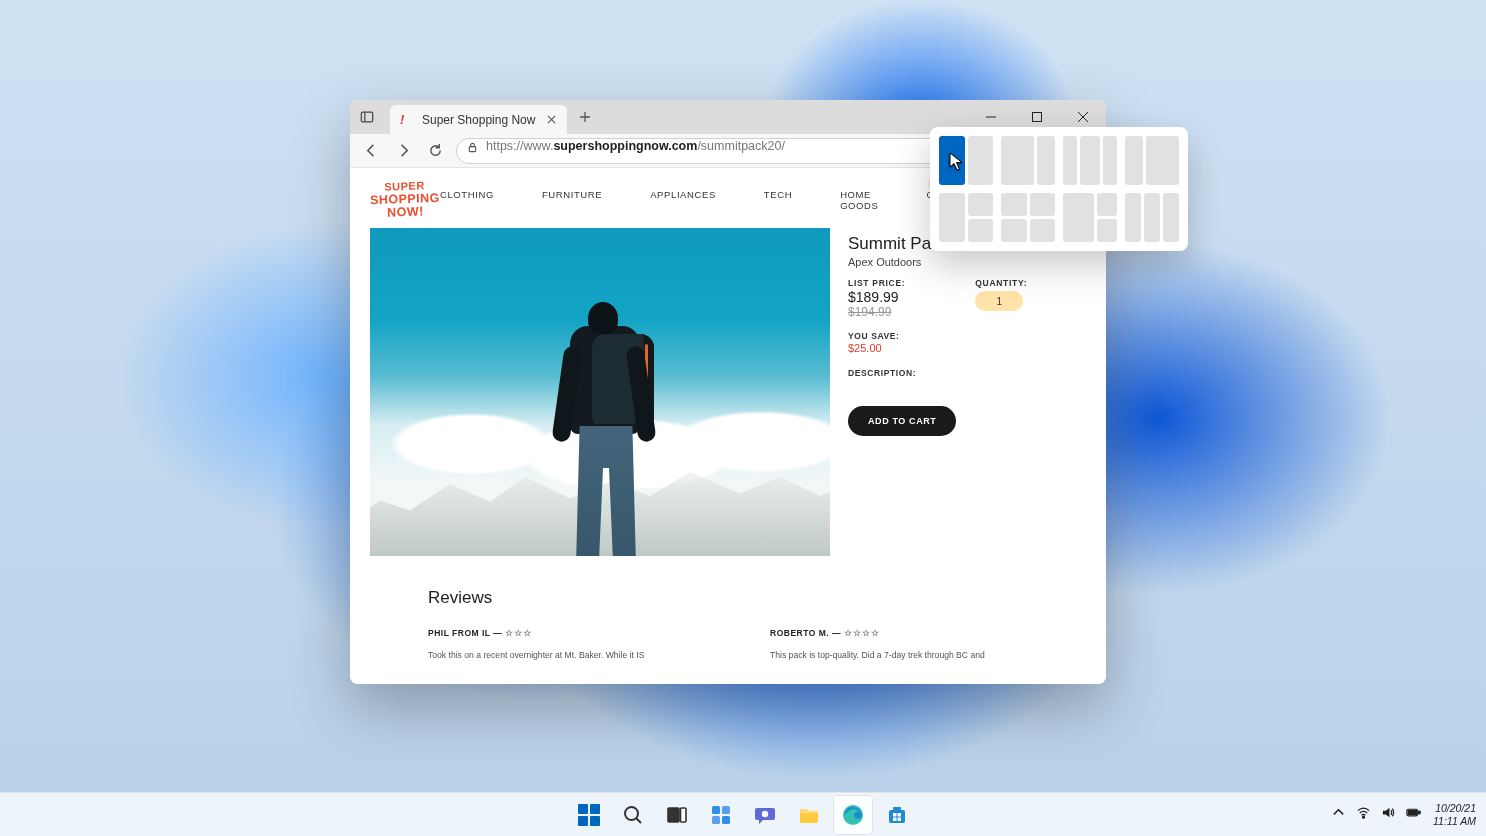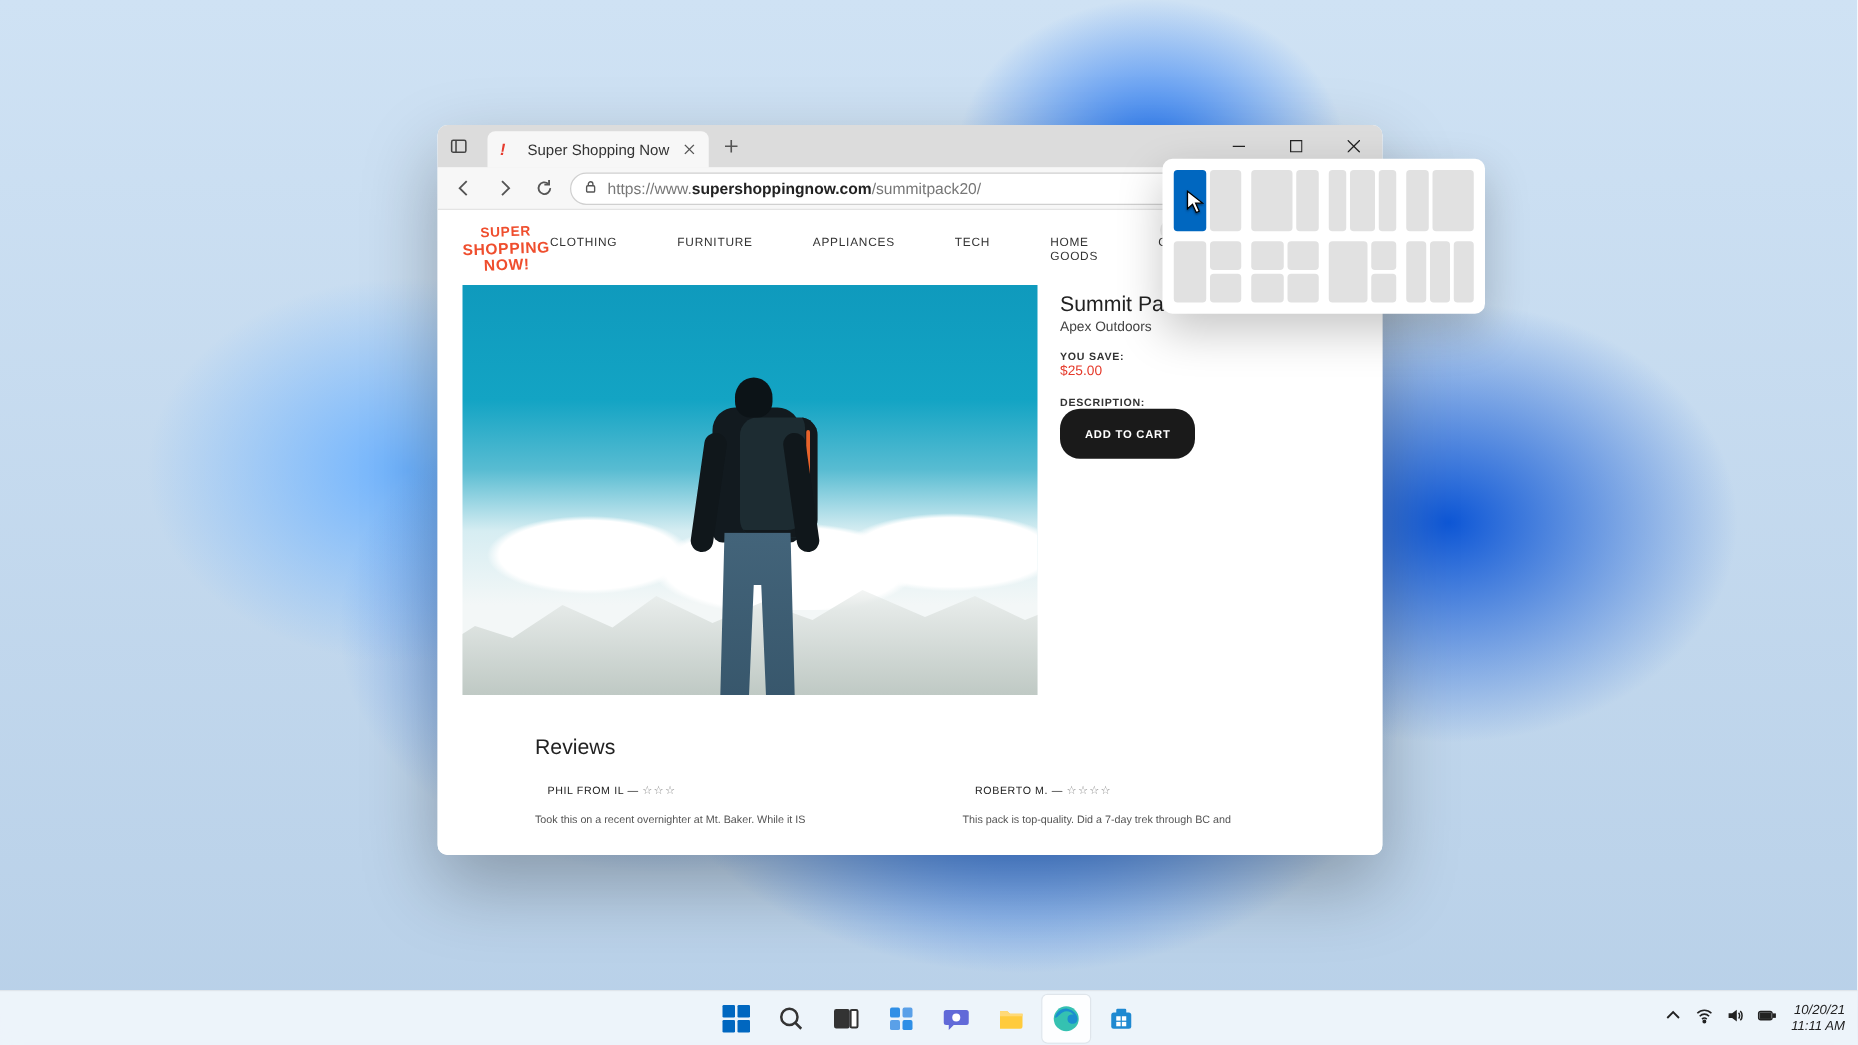--- a/index.html
+++ b/index.html
@@ -35,21 +35,21 @@
 .tab-title{font-size:12px;color:#333;}
 .tab-close{width:16px;height:16px;display:flex;align-items:center;justify-content:center;color:#555;margin-left:auto;border-radius:3px;}
 .new-tab{width:28px;display:flex;align-items:center;justify-content:center;color:#555;font-size:16px;margin-left:4px;}
 .caption-controls{margin-left:auto;display:flex;}
 .caption-btn{width:46px;display:flex;align-items:center;justify-content:center;color:#222;}
 .caption-btn svg{width:10px;height:10px;}
 
 .toolbar{height:34px;background:#f7f7f7;display:flex;align-items:center;padding:0 10px;gap:10px;border-bottom:1px solid #e4e4e4;}
 .nav-btn{width:22px;height:22px;display:flex;align-items:center;justify-content:center;color:#555;border-radius:4px;}
 .nav-btn svg{width:15px;height:15px;}
-.addr{flex:1;height:26px;background:#fff;border:1px solid #d0d0d0;border-radius:13px;display:flex;align-items:center;padding:0 10px;gap:8px;}
+.addr{flex:1;height:26px;background:#fff;border:1px solid #d0d0d0;border-radius:13px;display:flex;align-items:flex-start;padding:0 10px;gap:8px;}
 .lock{color:#555;}
 .lock svg{width:11px;height:11px;}
 .url{font-size:12.5px;color:#777;}
 .url b{color:#222;font-weight:600;}
 
 .page{height:calc(100% - 68px);overflow:hidden;position:relative;background:#fff;}
 .site-header{display:flex;align-items:center;padding:8px 20px 0 20px;height:56px;}
 .logo{color:#ef4E2E;font-weight:900;font-size:12.5px;line-height:1.05;text-align:center;letter-spacing:.5px;transform:rotate(-2deg);}
 .logo .l1{font-size:11px;}
 .mainnav{margin-left:auto;display:flex;gap:48px;font-size:9.5px;letter-spacing:.6px;color:#333;margin-right:100px;}
@@ -78,26 +78,26 @@
 .brand{font-size:11px;color:#444;margin-bottom:10px;}
 .row{display:flex;gap:70px;}
 .lbl{font-size:8.5px;letter-spacing:.7px;color:#333;font-weight:600;}
 .price{font-size:14px;color:#222;margin-top:1px;}
 .oldprice{font-size:12px;color:#999;text-decoration:line-through;}
 .save-lbl{font-size:8.5px;letter-spacing:.6px;color:#333;font-weight:600;margin-top:12px;}
 .save-val{font-size:11px;color:#e53a2b;margin-top:1px;}
 .qty-pill{margin-top:3px;width:48px;height:20px;background:#ffe3a8;border-radius:10px;display:flex;align-items:center;justify-content:center;font-size:10px;color:#333;}
 .desc-lbl{font-size:8.5px;letter-spacing:.6px;color:#333;font-weight:600;margin-top:14px;}
 .desc{font-size:8.6px;color:#555;line-height:1.35;margin-top:2px;max-width:200px;}
-.add-cart{background:#1a1a1a;color:#fff;border:none;border-radius:16px;height:40px;padding:0 20px;font-size:9px;letter-spacing:.6px;font-weight:700;}
+.add-cart{margin-top:28px;background:#1a1a1a;color:#fff;border:none;border-radius:16px;height:30px;padding:0 20px;font-size:9px;letter-spacing:.6px;font-weight:700;}
 
 .reviews-h{font-size:17px;color:#222;margin:32px 0 14px 78px;}
 .reviews{display:flex;gap:26px;padding:0 20px 0 78px;}
 .review{flex:1;min-width:0;}
-.rev-head{font-size:8.5px;letter-spacing:.5px;color:#222;font-weight:400;margin-left:10px;}
+.rev-head{font-size:8.5px;letter-spacing:.5px;color:#222;font-weight:700;}
 .stars{color:#888;font-size:9px;letter-spacing:1px;}
 .rev-body{font-size:8.6px;color:#555;margin-top:10px;}
 
 
 .snap-flyout{position:absolute;left:930px;top:127px;width:258px;height:124px;background:#fff;border-radius:8px;box-shadow:0 14px 36px rgba(0,0,0,.22);padding:9px;display:grid;grid-template-columns:repeat(4,1fr);grid-template-rows:1fr 1fr;gap:8px;}
 .snap-group{background:transparent;display:flex;gap:3px;height:100%;border-radius:3px;}
 .sg-cell{background:#e1e1e1;border-radius:3px;flex:1;}
 .sg-cell.sel{background:#0067c0;}
 .sg-col{display:flex;flex-direction:column;gap:3px;flex:1;}
 .cursor{position:absolute;left:948px;top:152px;pointer-events:none;}
@@ -221,20 +221,33 @@
             <div class="pack"></div>
             <div class="armL"></div>
             <div class="armR"></div>
             <div class="legs"></div>
             <div class="head"></div>
           </div>
       </div>
       <div class="details">
         <div class="pname">Summit Pack 20 – Men's</div>
         <div class="brand">Apex Outdoors</div>
+        <div class="row">
+          <div>
+            <div class="lbl">LIST PRICE:</div>
+            <div class="price">$189.99</div>
+            <div class="oldprice">$194.99</div>
+          </div>
+          <div>
+            <div class="lbl">QUANTITY:</div>
+            <div class="qty-pill">
+                <span>1</span>
+              </div>
+          </div>
+        </div>
         <div class="save-lbl">YOU SAVE:</div>
         <div class="save-val">$25.00</div>
         <div class="desc-lbl">DESCRIPTION:</div>
         <button class="add-cart">ADD TO CART</button>
       </div>
     </div>
 
     <div class="reviews-h">Reviews</div>
     <div class="reviews">
       <div class="review">

